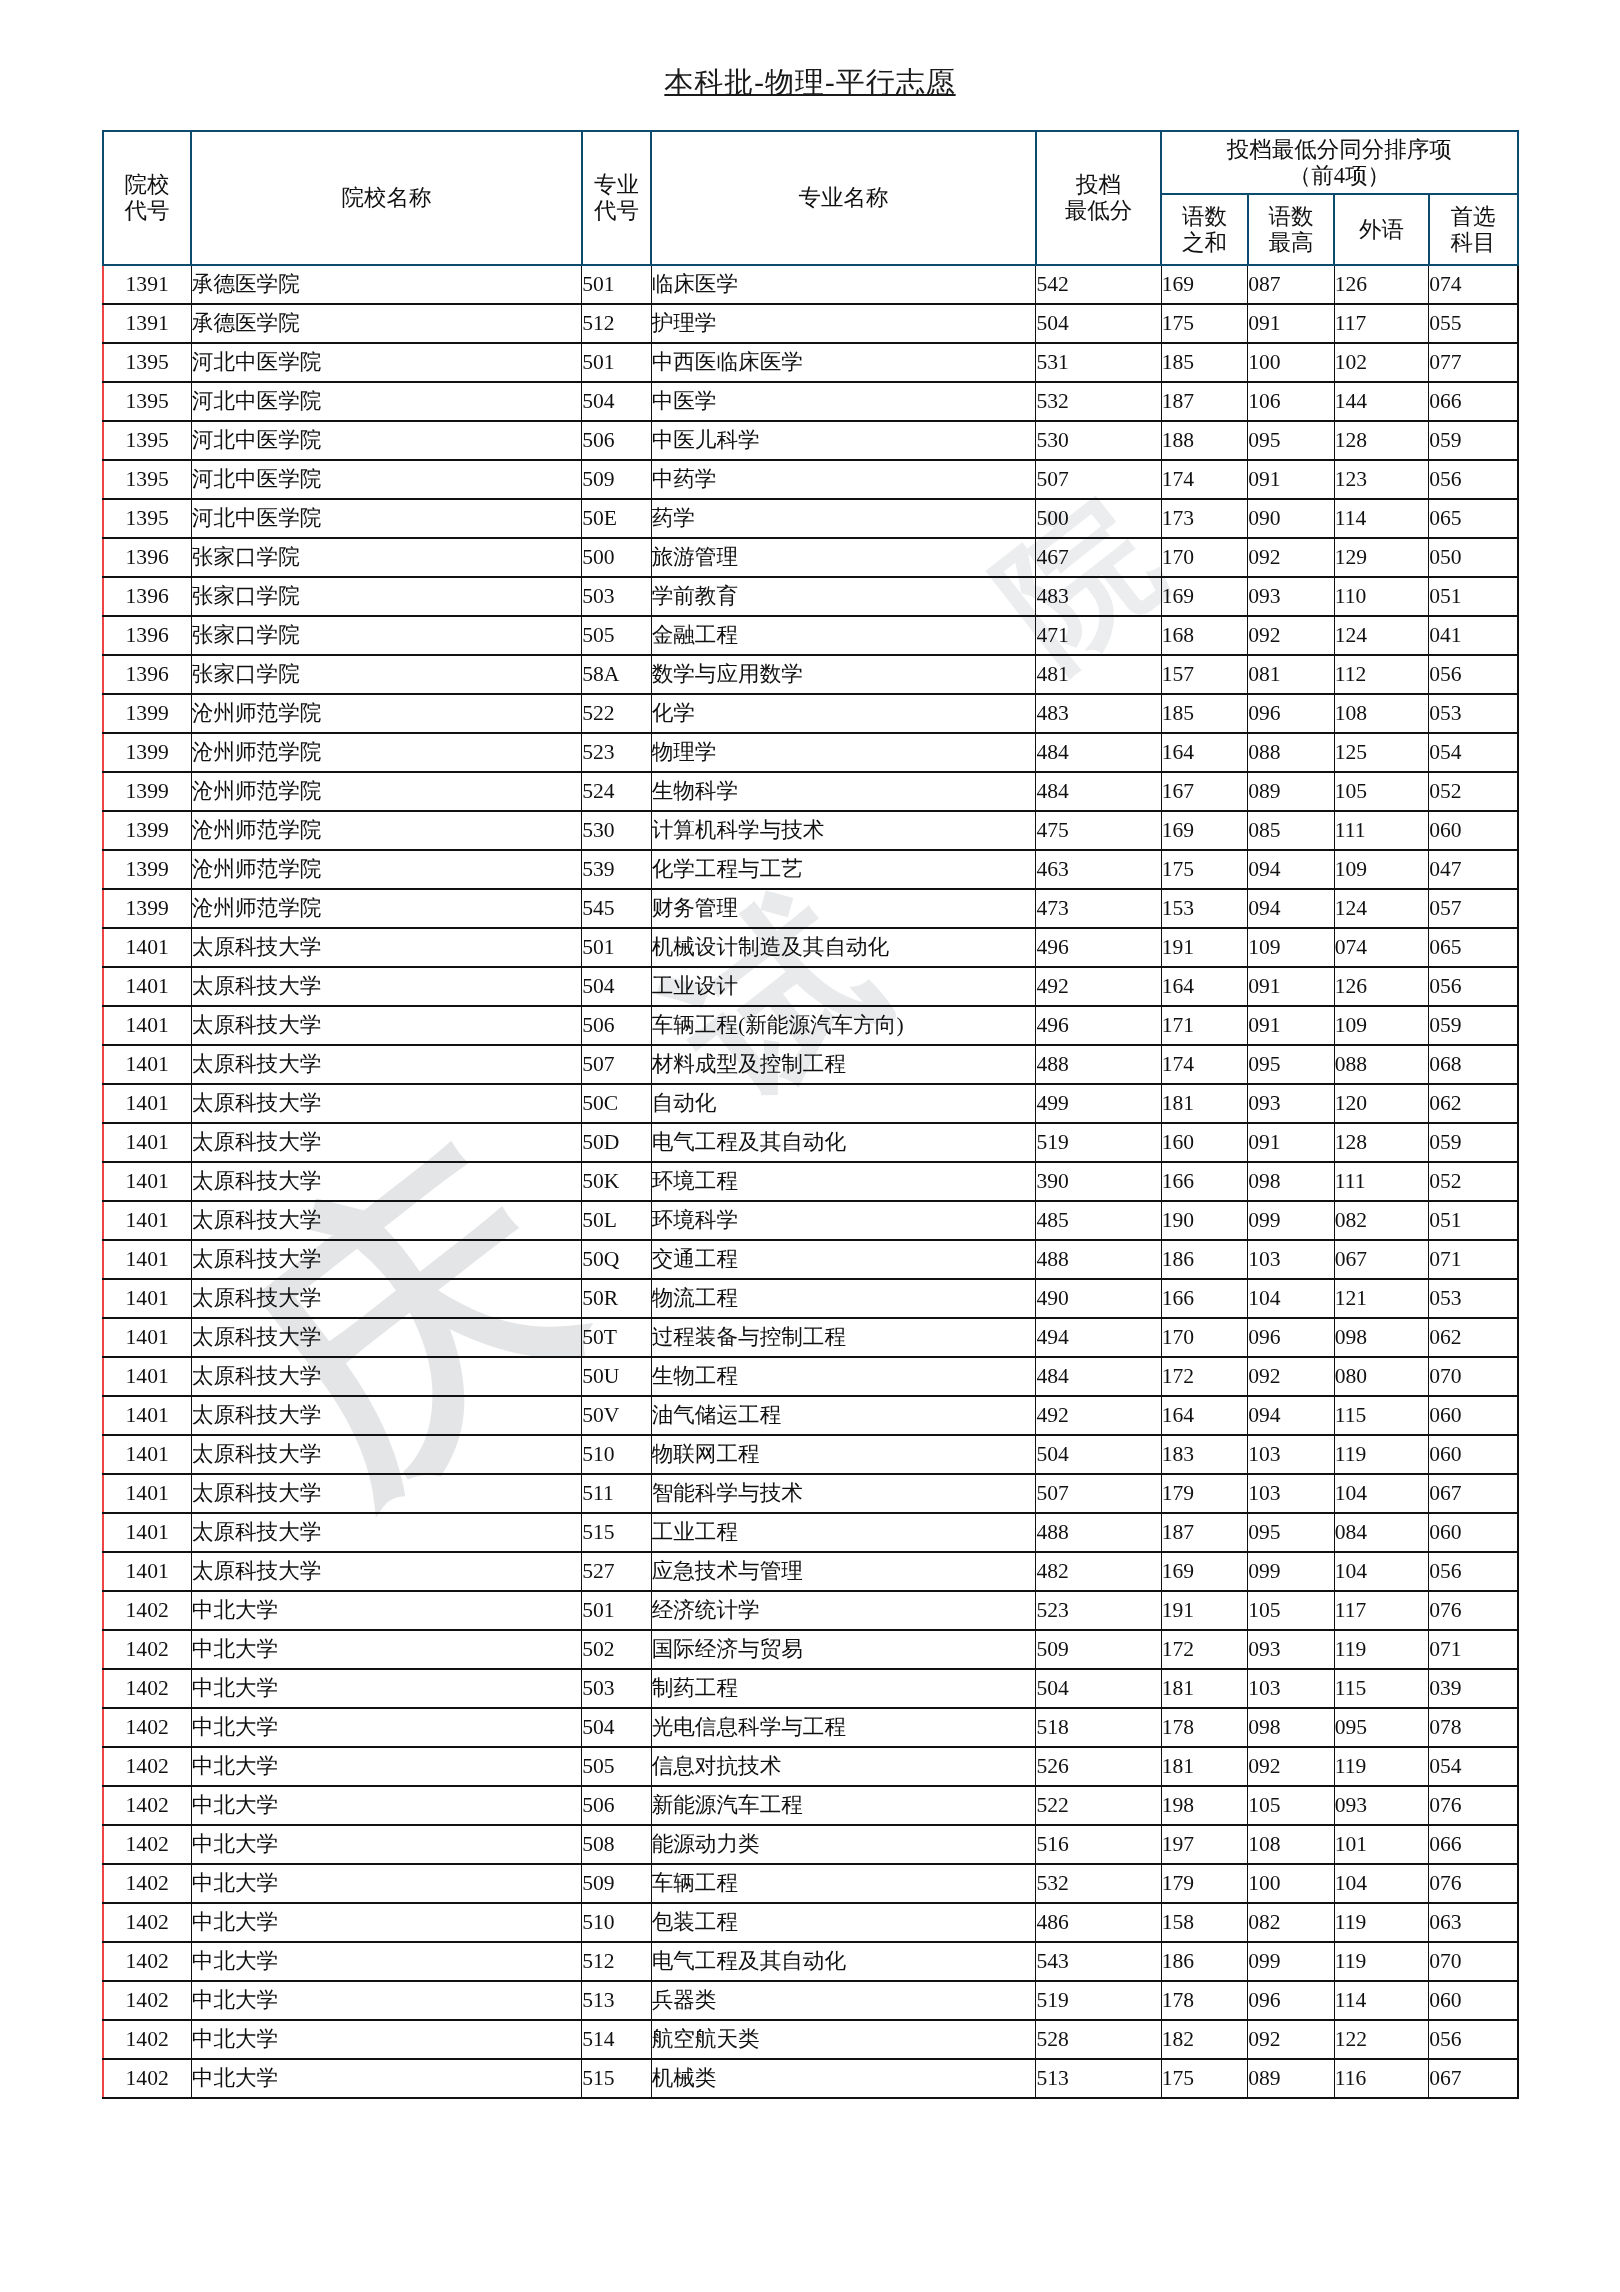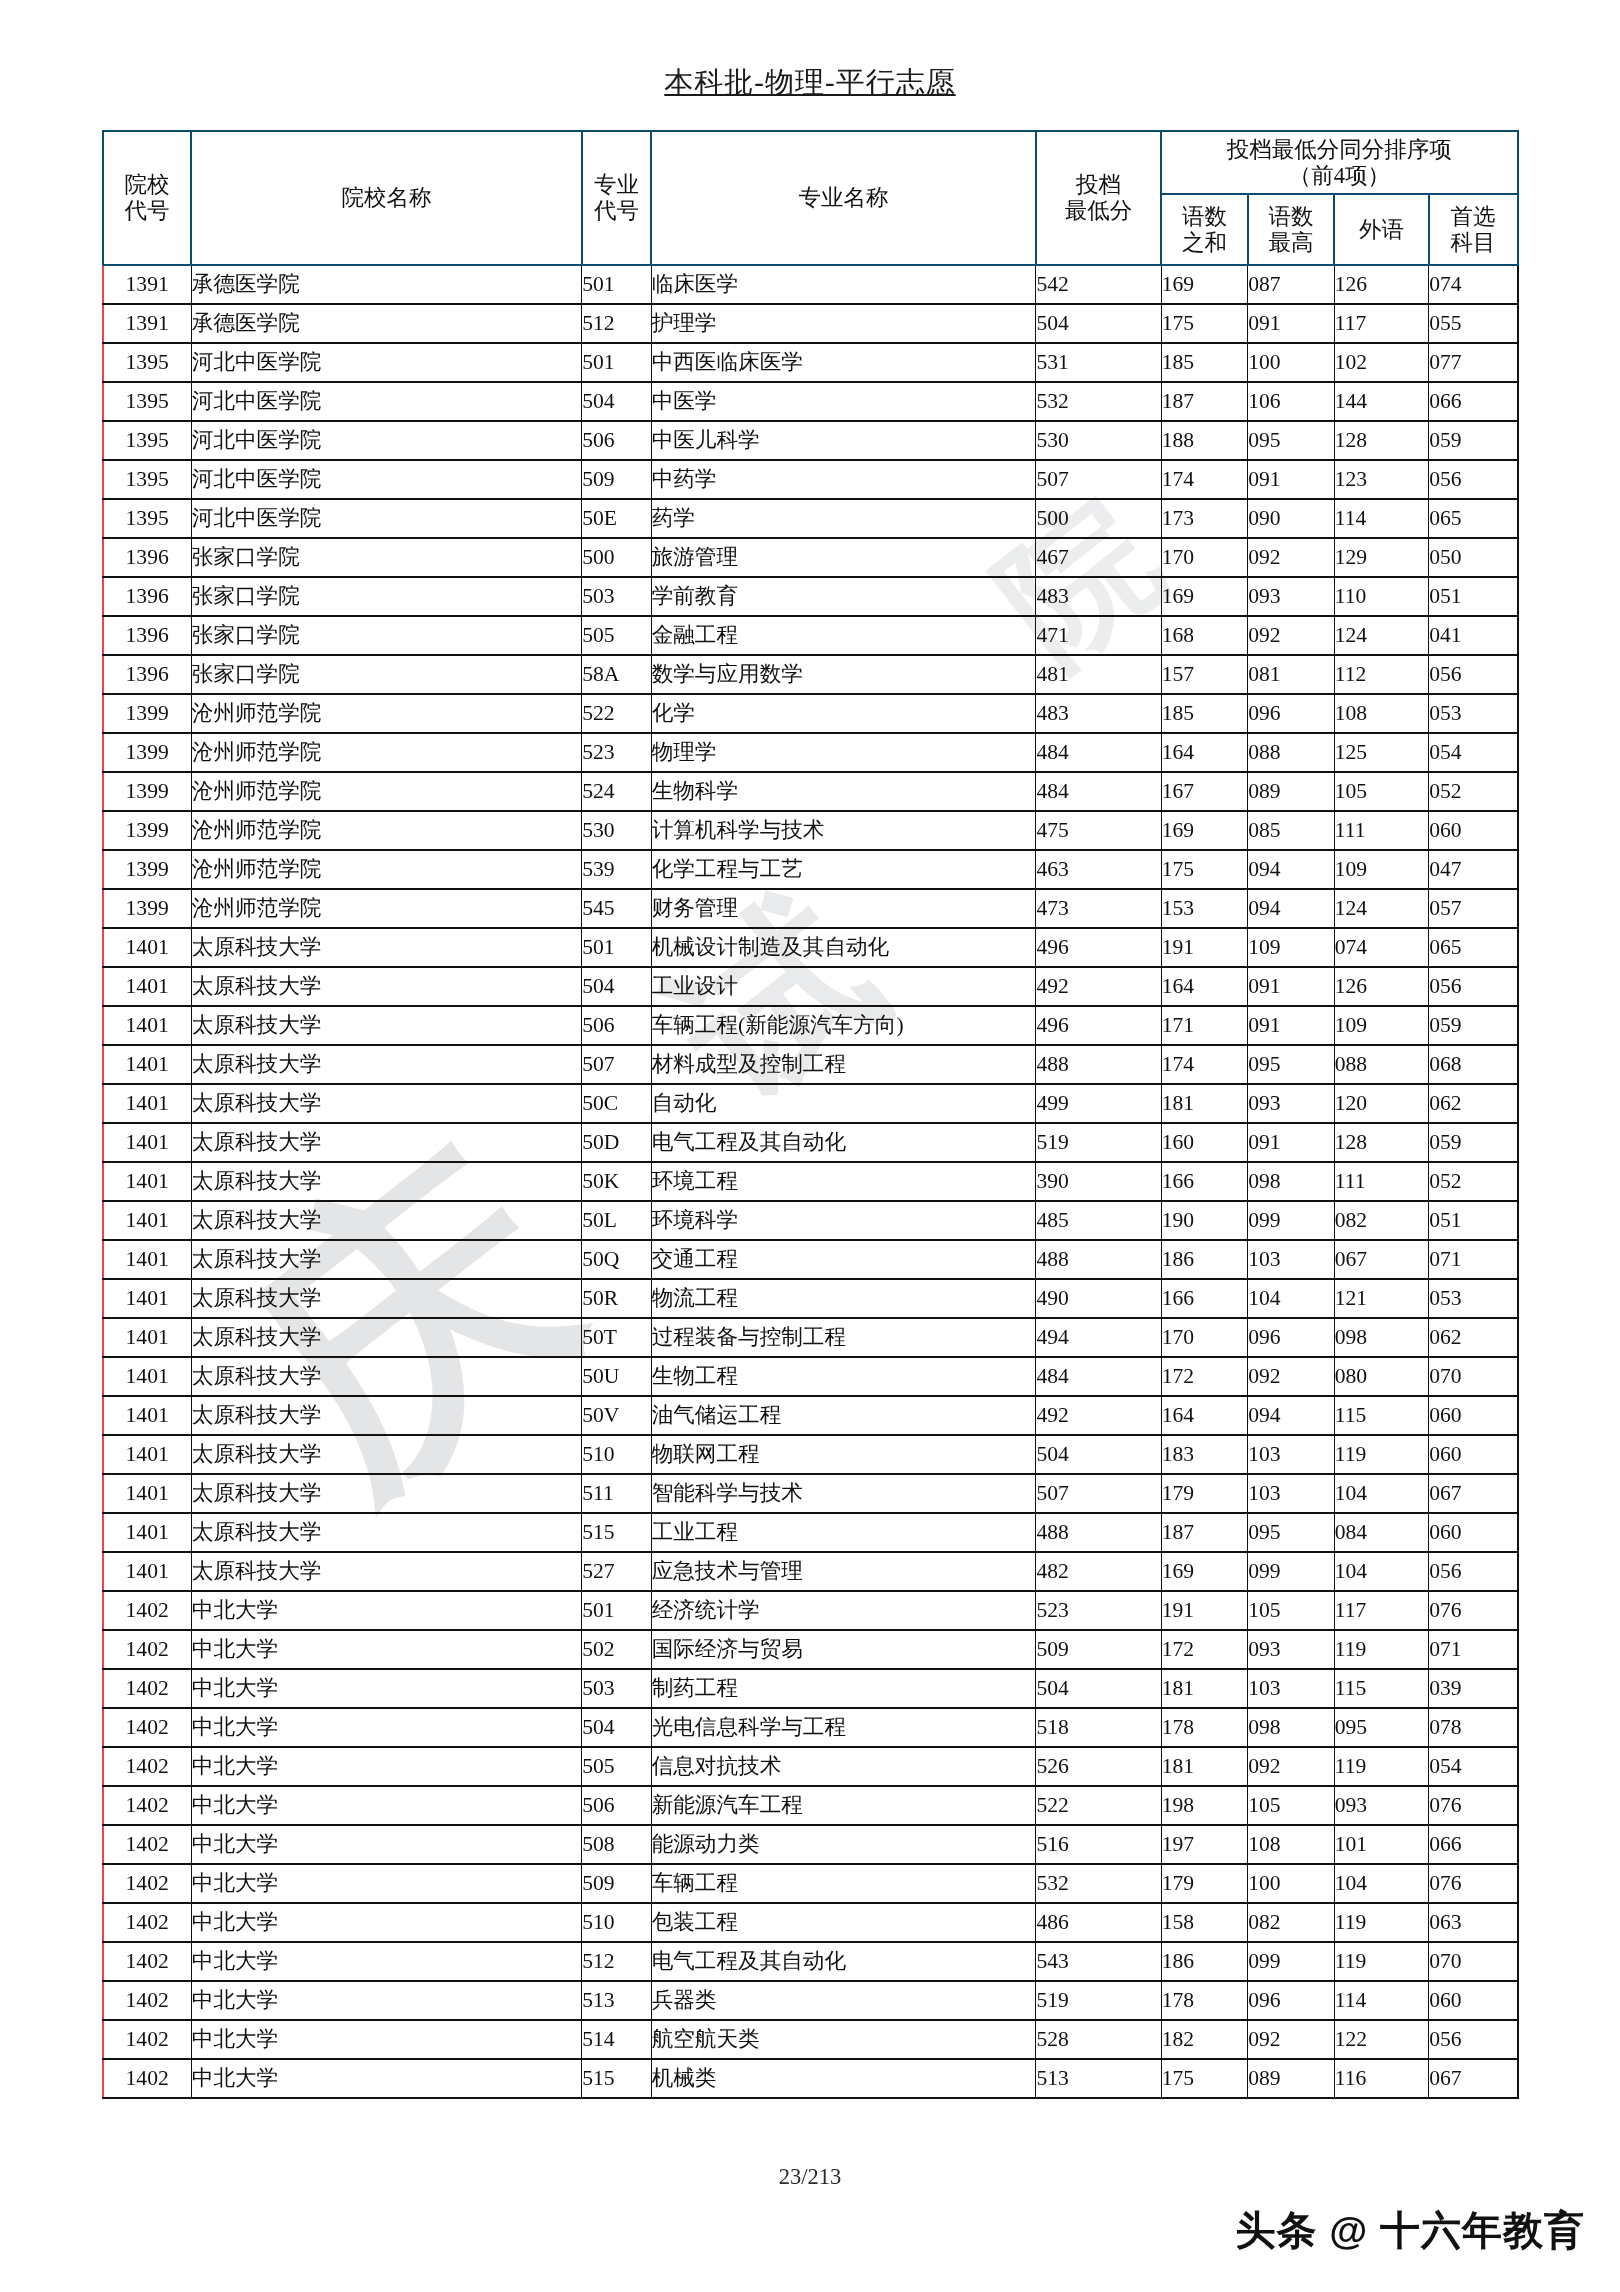--- a/index.html
+++ b/index.html
@@ -753,22 +753,16 @@
             <td class="pad-l">513</td>
             <td class="pad-l">175</td>
             <td class="pad-l">089</td>
             <td class="pad-l">116</td>
             <td class="pad-l last">067</td>
           </tr>
         </tbody>
     </table>
   </div>
 
-  <div class="page-number">23/213</div>
-
-  <div class="brand">
-    <span>头条</span>
-    <span class="at">@</span>
-    <span>十六年教育</span>
-  </div>
+
 
 </div>
 
 
 </body></html>

